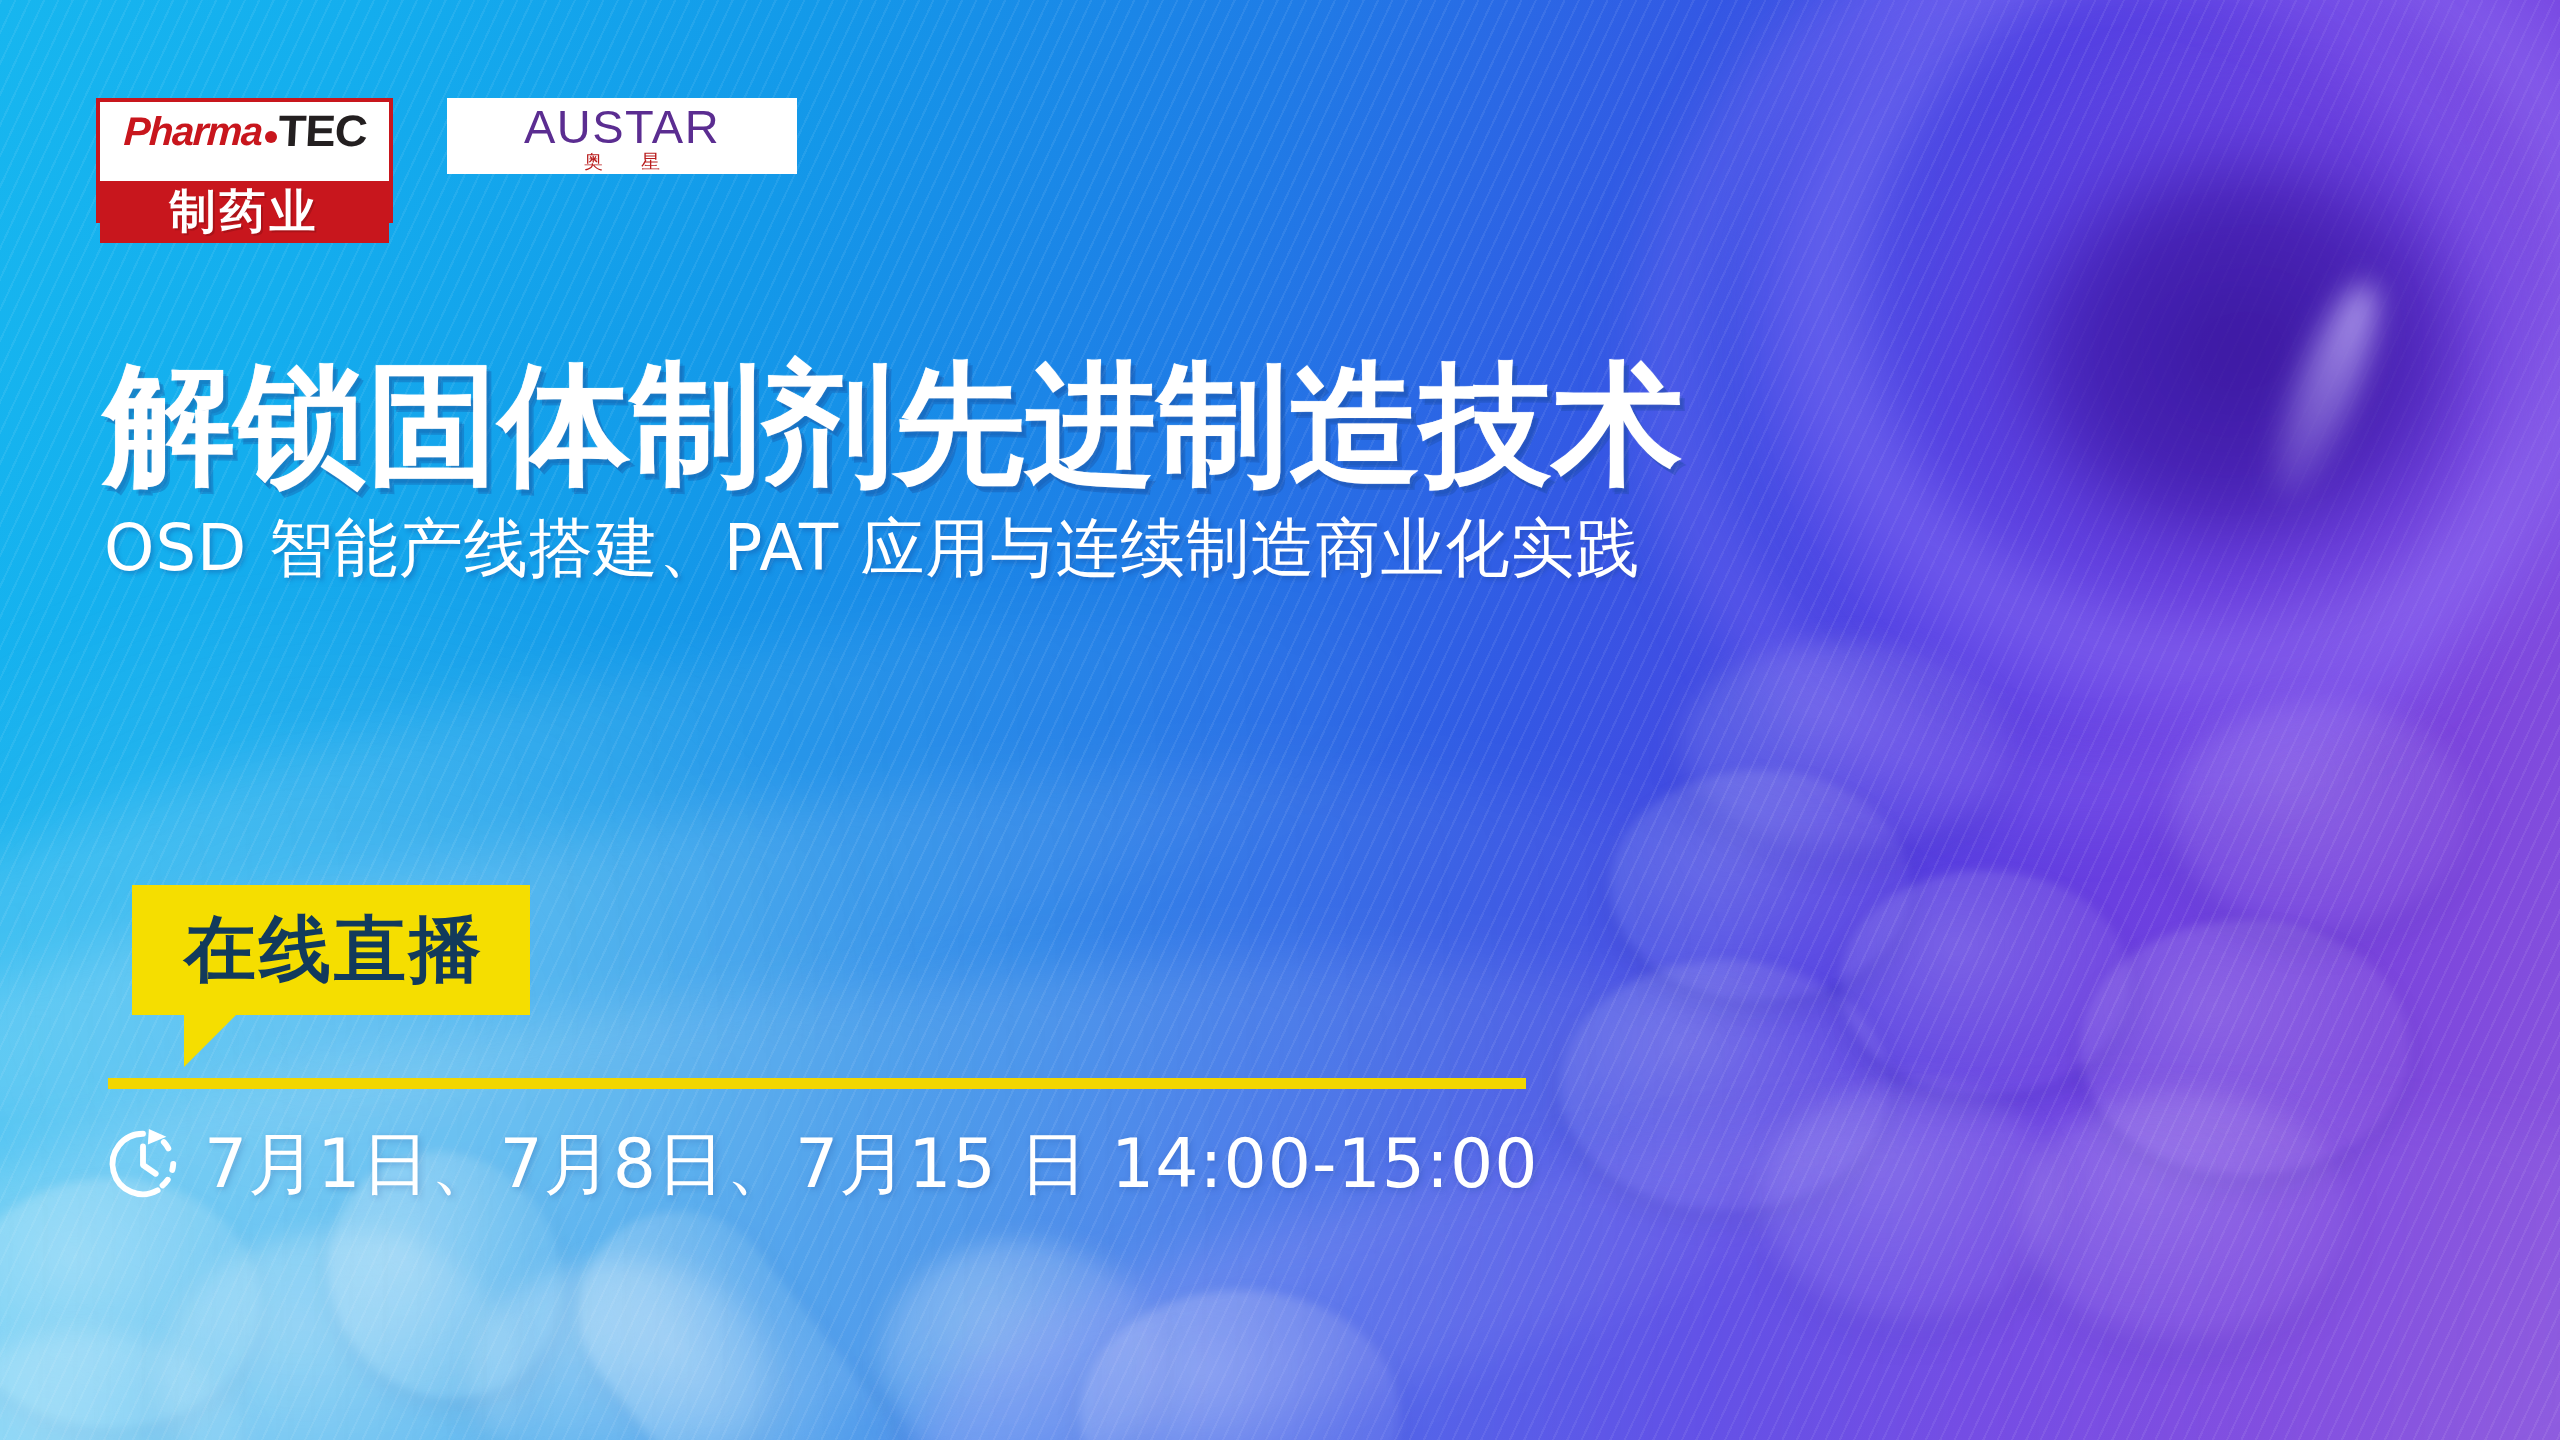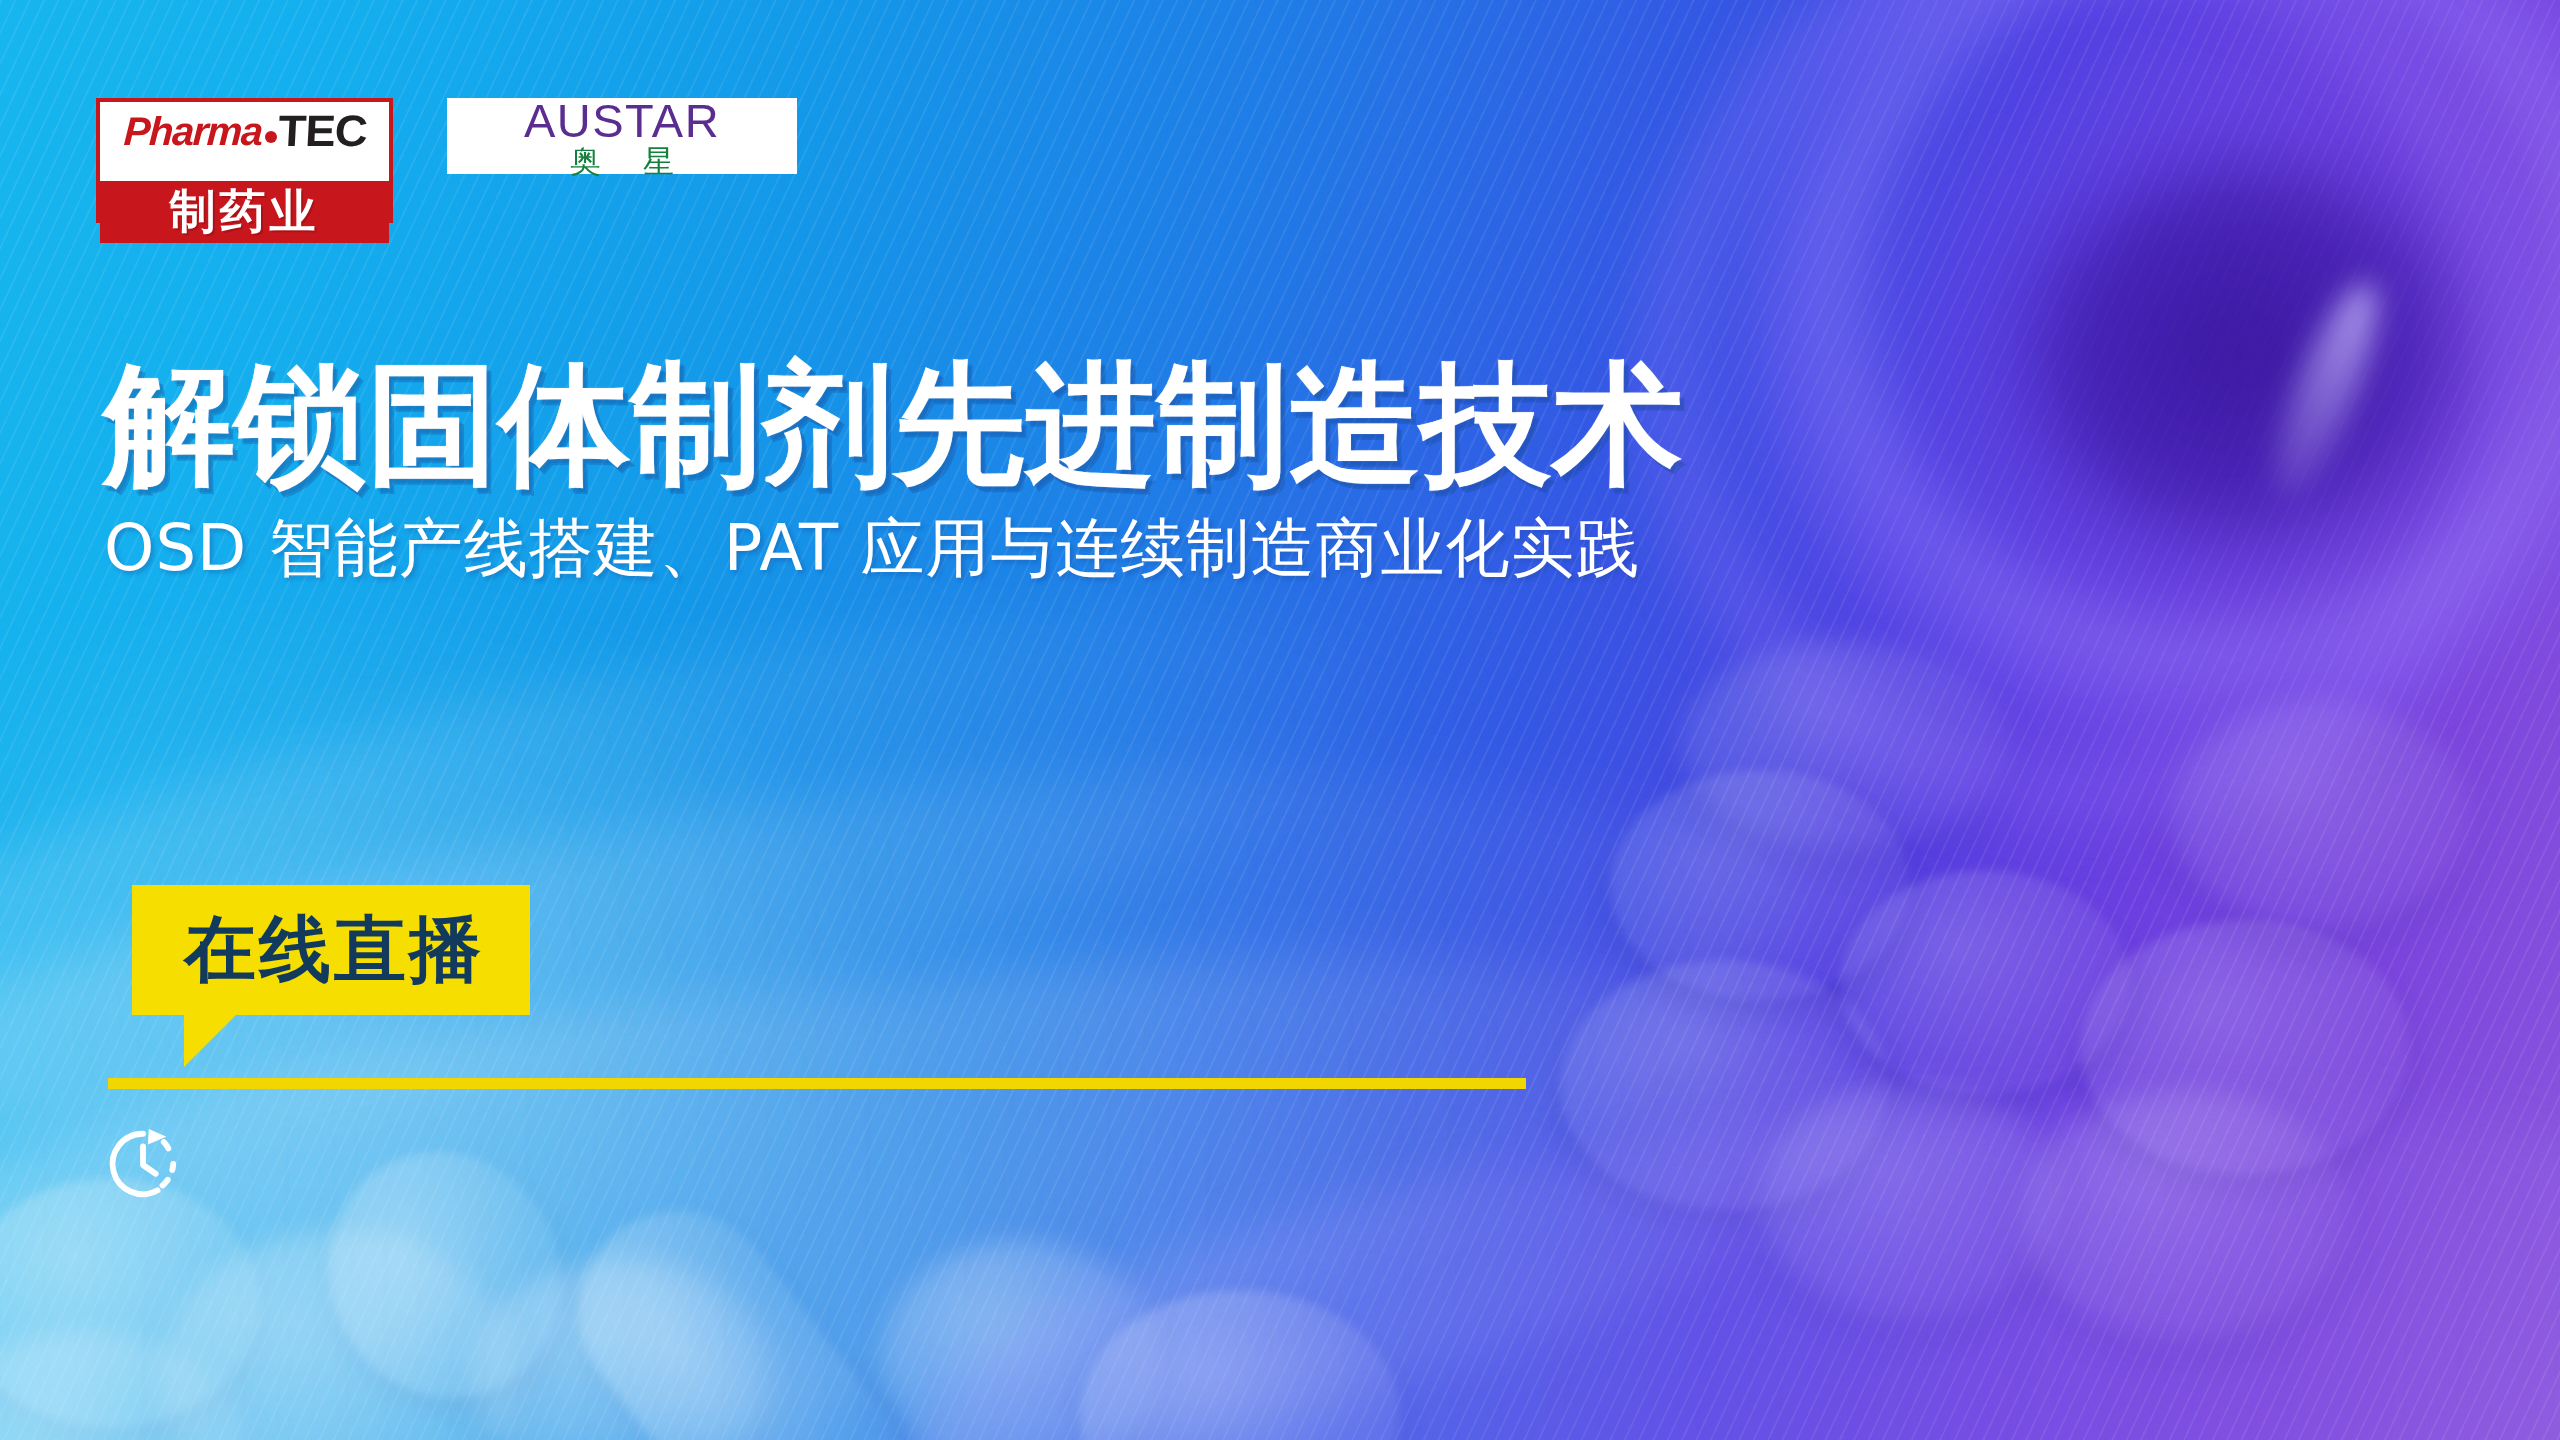--- a/index.html
+++ b/index.html
@@ -194,22 +194,22 @@
     box-sizing: border-box;
   }
   .austar-word {
     color: #5b2d91;
     font-size: 47px;
     font-weight: 400;
     letter-spacing: 1.5px;
     line-height: 1;
   }
   .austar-cn {
-    color: #15803d;
-    font-size: 31px;
+    color: #b91c1c;
+    font-size: 19px;
     letter-spacing: 16px;
     text-indent: 16px;
     line-height: 1;
     font-family: "DejaVu Sans", "Liberation Sans", sans-serif;
   }
 
   
   .headline {
     position: absolute;
     left: 104px;
@@ -365,15 +365,16 @@
   <div class="divider"></div>
 
   <div class="date-row">
     <svg class="clock-icon" viewBox="0 0 80 80">
       <path d="M40 9 A31 31 0 1 0 55 67" fill="none" stroke="#ffffff" stroke-width="6" stroke-linecap="round"></path>
       <path d="M60 62 A31 31 0 0 0 71 40" fill="none" stroke="#ffffff" stroke-width="6" stroke-linecap="round" stroke-dasharray="8 11"></path>
       <path d="M66 24 A31 31 0 0 0 56 13" fill="none" stroke="#ffffff" stroke-width="6" stroke-linecap="round" stroke-dasharray="8 11"></path>
       <polygon points="46,4 64,12 45,20" fill="#ffffff"></polygon>
       <path d="M40 22 L40 41 L53 50" fill="none" stroke="#ffffff" stroke-width="6" stroke-linecap="round" stroke-linejoin="round"></path>
     </svg>
+    <div class="date-text">7月1日、7月8日、7月15 日 14:00-15:00</div>
   </div>
 
 </div>
 
 </body></html>

